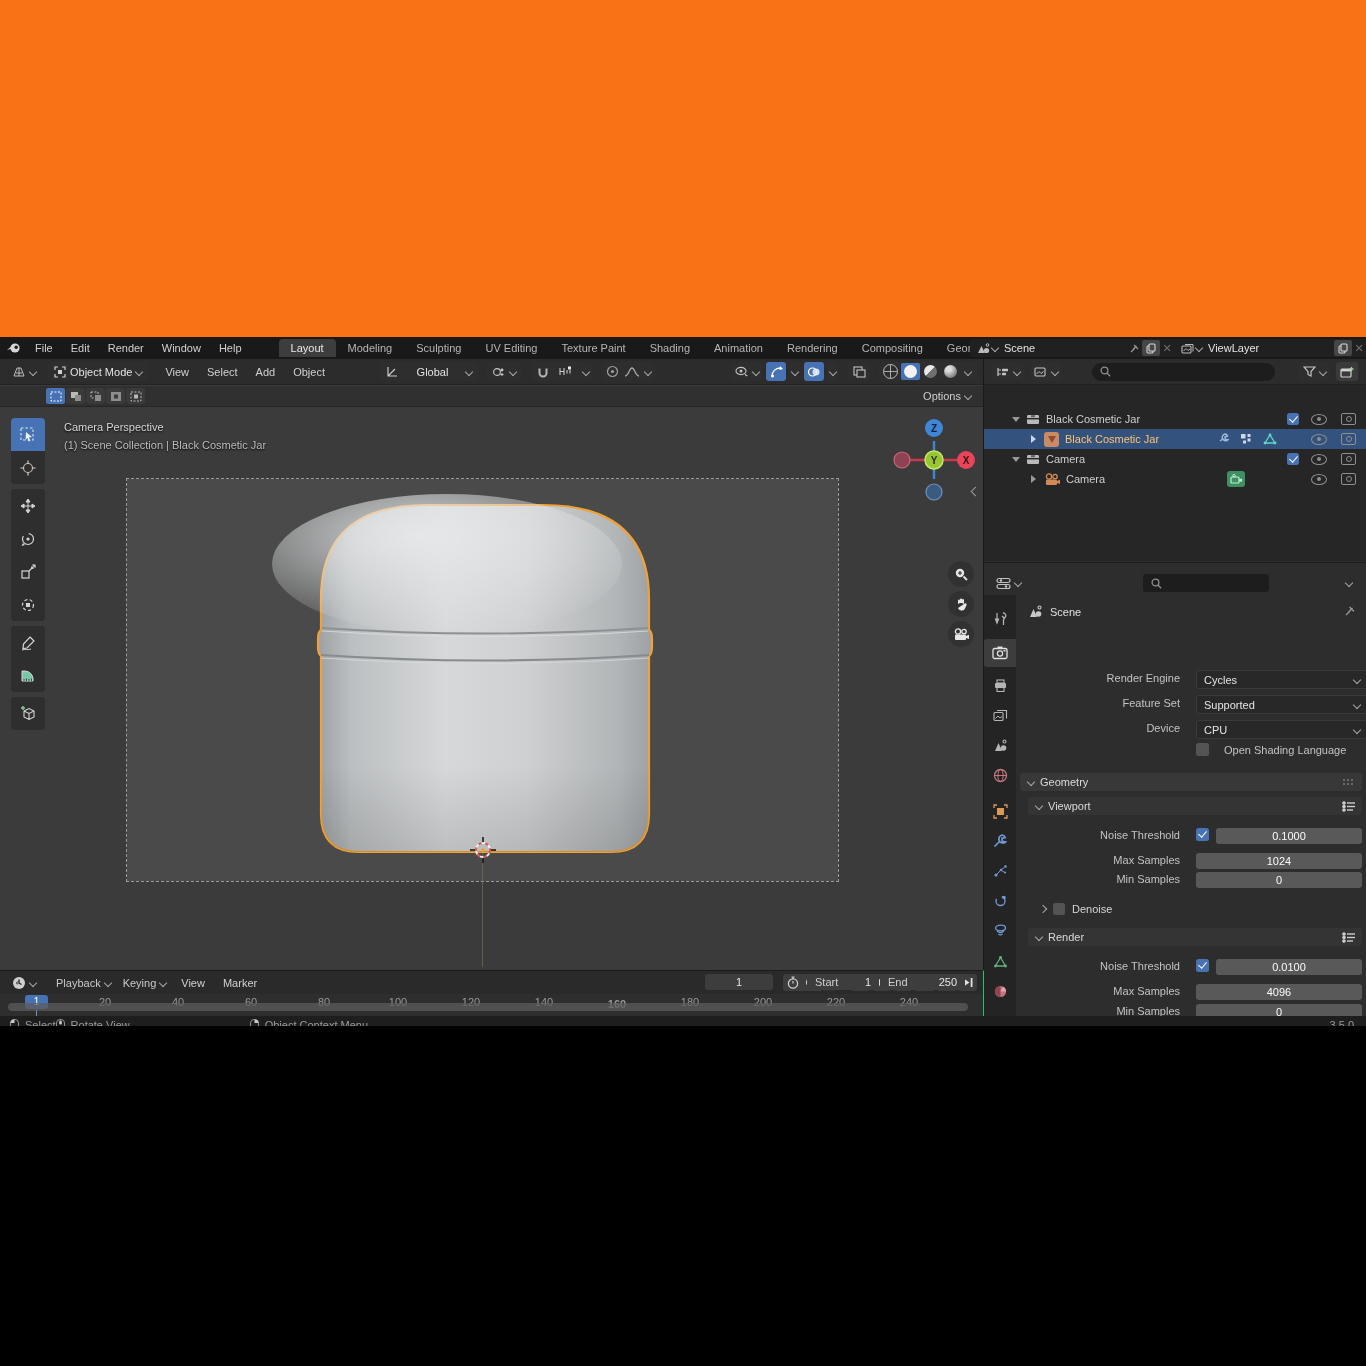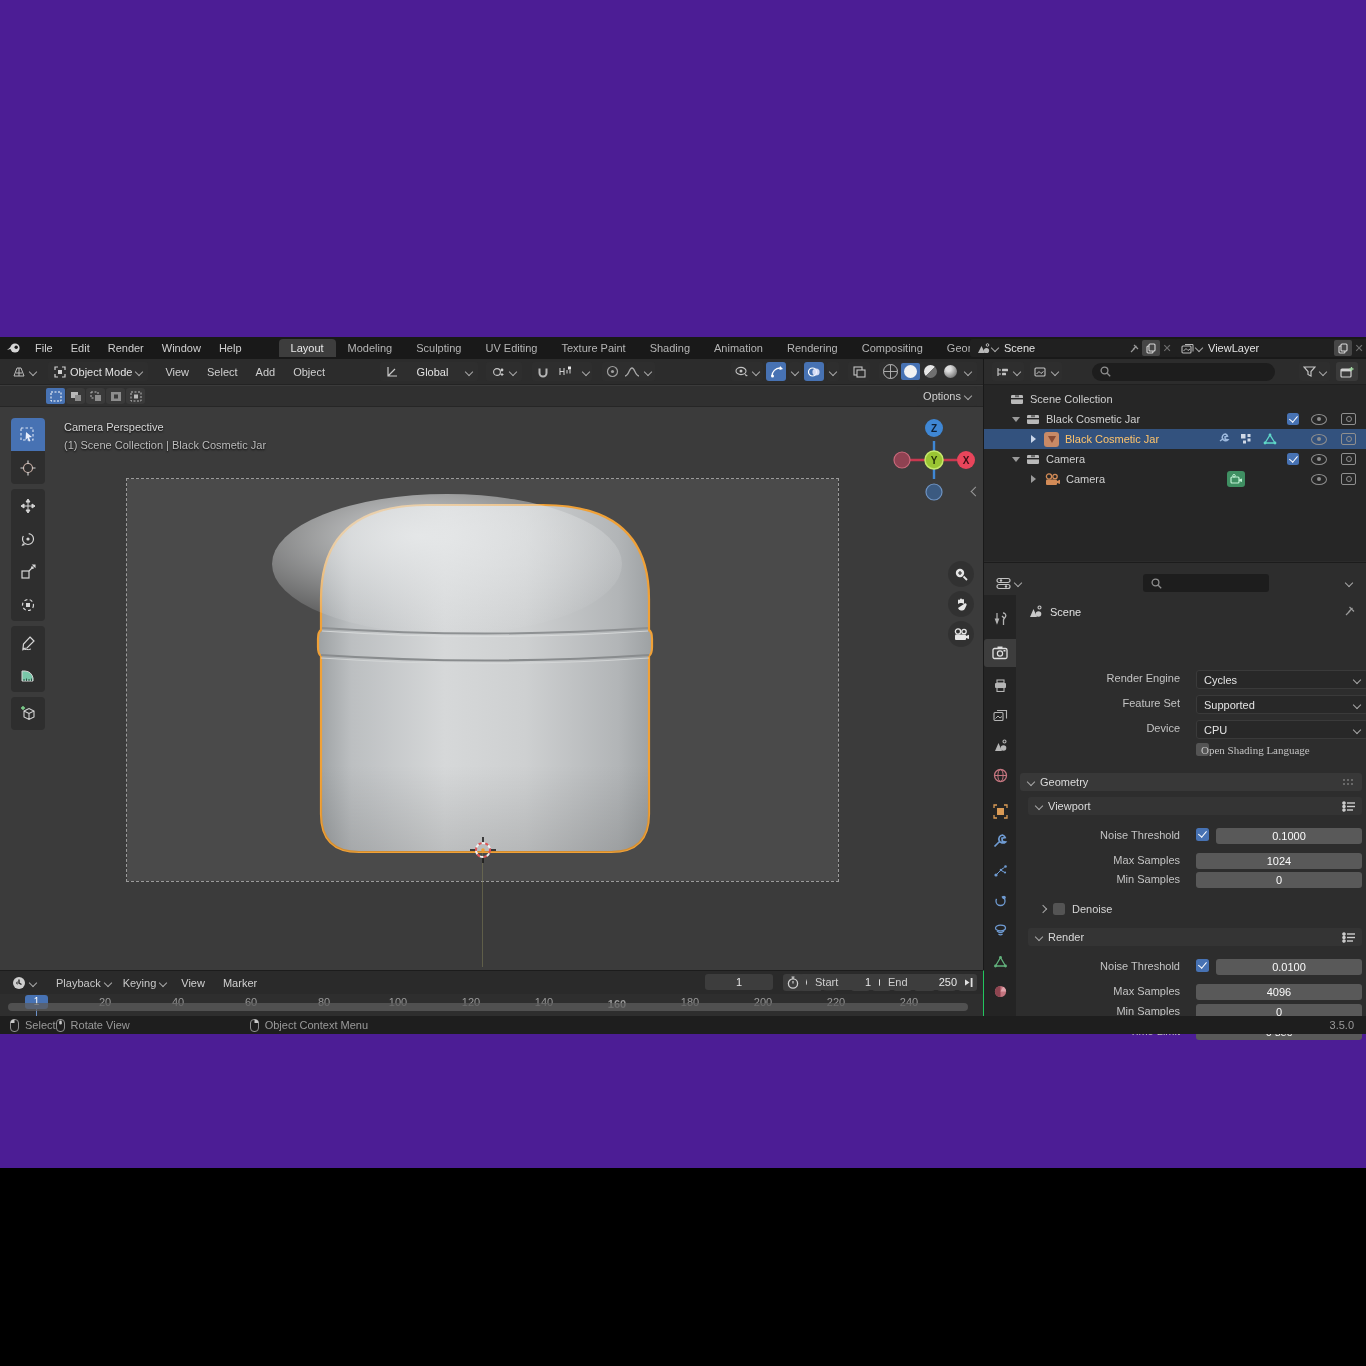--- a/index.html
+++ b/index.html
@@ -1,16 +1,16 @@
 <!DOCTYPE html>
 <html><head>
 <meta charset="utf-8">
 <style>
   html,body{margin:0;padding:0;background:#000;}
-  #stage{position:relative;width:1366px;height:1168px;background:#4c1d95;overflow:hidden;
+  #stage{position:relative;width:1366px;height:1026px;background:#f97316;overflow:hidden;
          font-family:"Liberation Sans","DejaVu Sans",sans-serif;font-size:11px;color:#c9c9c9;
          -webkit-font-smoothing:antialiased;}
   .abs{position:absolute;}
   .row{display:flex;align-items:center;}
   .chv{display:inline-block;width:5px;height:5px;border-right:1.3px solid #a8a8a8;border-bottom:1.3px solid #a8a8a8;transform:rotate(45deg);flex:0 0 auto;}
   .chl{display:inline-block;width:6px;height:6px;border-left:1.5px solid #9a9a9a;border-bottom:1.5px solid #9a9a9a;transform:rotate(45deg);}
   .menu-item{padding:0 9px;color:#d0d0d0;cursor:default;}
   .tab{padding:3px 12px;color:#b5b5b5;border-radius:4px 4px 0 0;}
   .tab.active{background:#3d3d3d;color:#e8e8e8;}
   .hdr-btn{display:flex;align-items:center;gap:4px;padding:0 6px;height:19px;border-radius:3px;background:#2e2e2e;}
@@ -555,28 +555,20 @@
       </span>
       <span class="icon-btn" style="width:22px;height:19px;background:#3a3a3a;">
         <svg width="14" height="12" viewBox="0 0 14 12">
               <rect x="1" y="3" width="10" height="8" rx="1" fill="none" stroke="#d0d0d0" stroke-width="1.2"></rect>
               <rect x="1" y="3" width="10" height="2.4" fill="#d0d0d0"></rect>
               <path d="M11.5 1 v4 M9.5 3 h4" stroke="#9fd49f" stroke-width="1.3"></path>
             </svg>
       </span>
     </div>
 
-    <div class="abs row" style="left:0;top:30px;width:382px;height:20px;padding-left:26px;box-sizing:border-box;gap:6px;">
-      <svg width="14" height="11" viewBox="0 0 14 11">
-            <rect x="1" y="1" width="12" height="9" rx="1.2" fill="#b9b9b9"></rect>
-            <rect x="1" y="4" width="12" height="1.4" fill="#262626"></rect>
-            <rect x="5" y="1.2" width="4" height="2" fill="#262626" opacity="0.6"></rect>
-          </svg>
-      <span style="color:#cfcfcf;">Scene Collection</span>
-    </div>
 
     <div class="abs row" style="left:0;top:50px;width:382px;height:20px;padding-left:28px;box-sizing:border-box;gap:6px;">
       <svg width="8" height="8" viewBox="0 0 8 8">
             <path d="M0 2 L8 2 L4 7 Z" fill="#9a9a9a"></path>
           </svg>
       <svg width="14" height="11" viewBox="0 0 14 11">
             <rect x="1" y="1" width="12" height="9" rx="1.2" fill="#b9b9b9"></rect>
             <rect x="1" y="4" width="12" height="1.4" fill="#262626"></rect>
             <rect x="5" y="1.2" width="4" height="2" fill="#262626" opacity="0.6"></rect>
           </svg>
@@ -801,21 +793,21 @@
       <div class="abs dd" style="left:180px;top:100px;width:156px;">
         <span>Supported</span>
             <span class="chv"></span>
       </div>
       <span class="plabel" style="top:127px;right:186px;">Device</span>
       <div class="abs dd" style="left:180px;top:125px;width:156px;">
         <span>CPU</span>
             <span class="chv"></span>
       </div>
       <span class="abs checkbox" style="left:180px;top:148px;"></span>
-      <span class="abs" style="left:185px;top:149px;color:#c3c3c3;font-family:Liberation Serif, serif;">Open Shading Language</span>
+      <span class="abs" style="left:208px;top:149px;color:#c3c3c3;">Open Shading Language</span>
 
       <div class="abs phead" style="left:4px;top:178px;width:342px;height:18px;padding-left:8px;box-sizing:border-box;">
         <span class="chv" style="transform:rotate(45deg);"></span>
         <span>Geometry</span>
         <span style="flex:1"></span>
         <svg width="14" height="8" viewBox="0 0 14 8" style="margin-right:6px;">
               <g fill="#7a7a7a">
                 <circle cx="2" cy="2" r="1"></circle>
                 <circle cx="6" cy="2" r="1"></circle>
                 <circle cx="10" cy="2" r="1"></circle>

